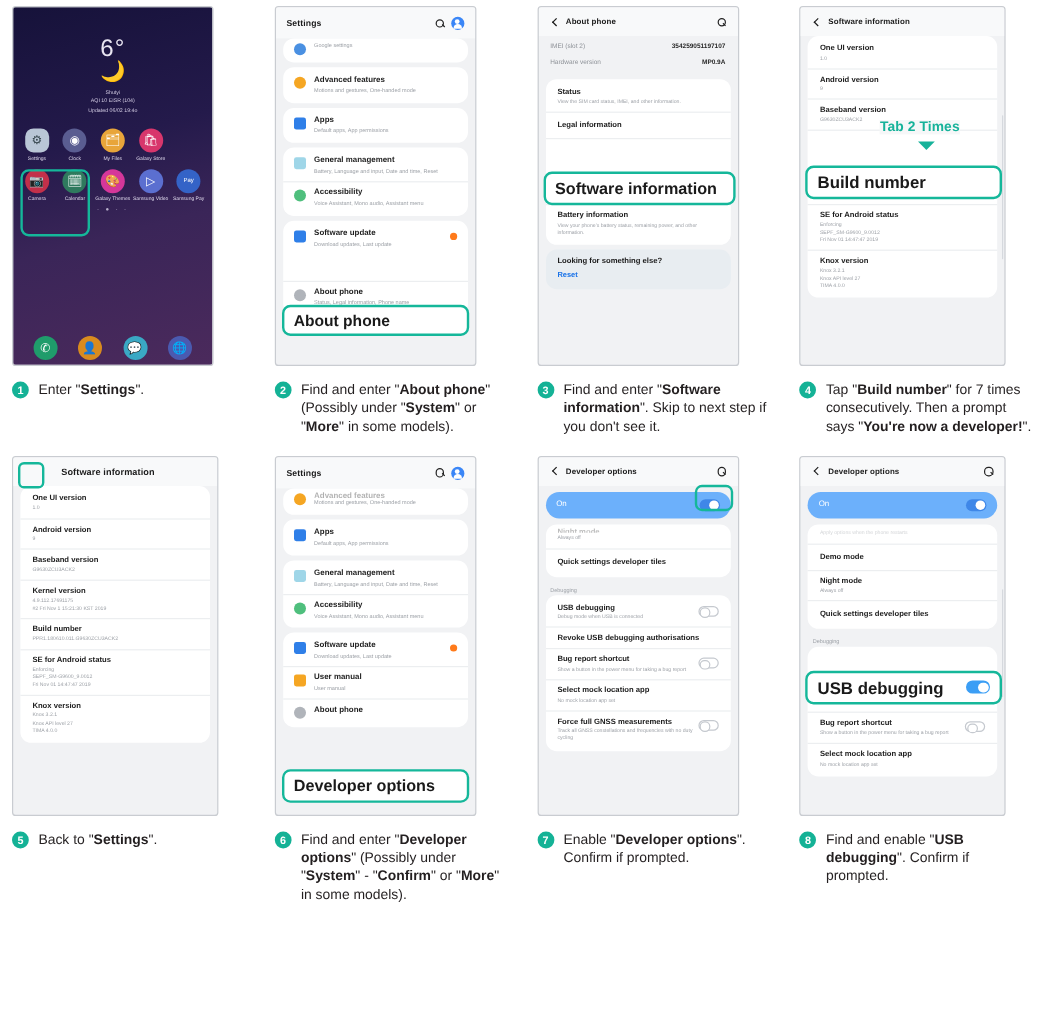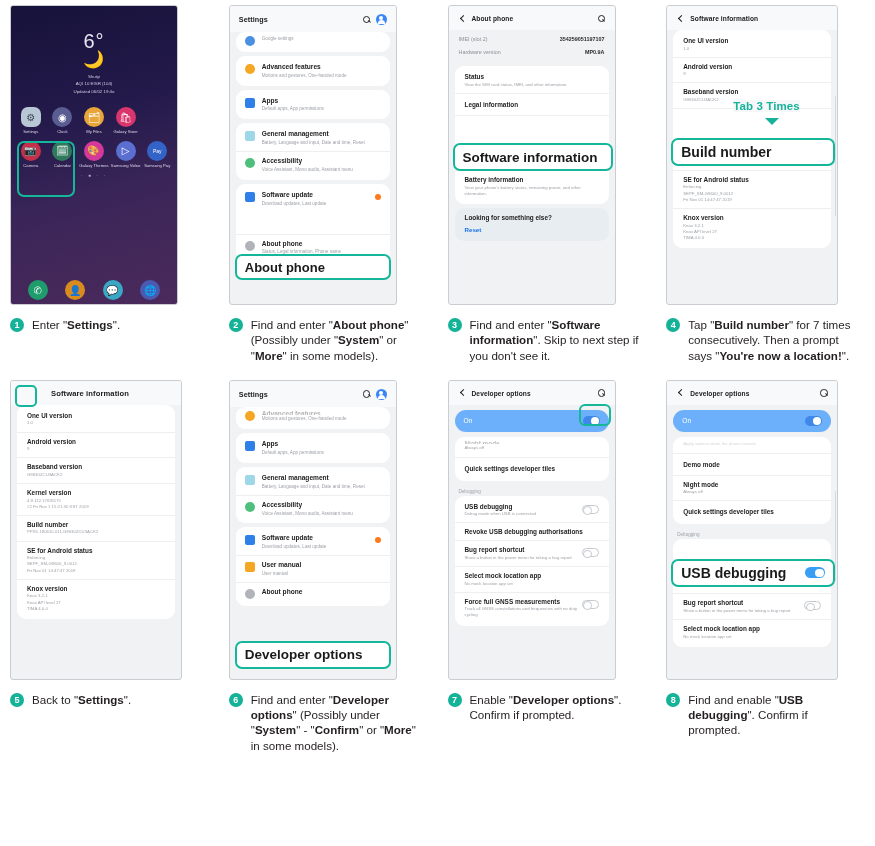--- a/index.html
+++ b/index.html
@@ -383,21 +383,21 @@
 Fri Nov 01 14:47:47 2019</div>
           </div>
           <div class="inf">
             <div class="t1">Knox version</div>
             <div class="t2" style="white-space:pre-line">Knox 3.2.1
 Knox API level 27
 TIMA 4.0.0</div>
           </div>
         </div>
         <div class="scrollbar"></div>
-        <div class="tab7" style="left:66px; top:94px;">Tab 3 Times</div>
+        <div class="tab7" style="left:66px; top:94px;">Tab 2 Times</div>
         <div class="arrow-dn" style="left:98px; top:112px;"></div>
         <div class="hl" style="left:4px; top:132px; width:164px; height:28px; font-size:14px;">
           <span>Build number</span>
         </div>
       </div>
     </div>
   </div>
 
   <div class="caps" style="margin-top:6px;">
     <div class="cap">
@@ -407,21 +407,21 @@
     <div class="cap">
       <div class="badge">2</div>
       <div class="cap-tx"><span>Find and enter "</span><b>About phone</b><span>" (Possibly under "</span><b>System</b><span>" or "</span><b>More</b><span>" in some models).</span></div>
     </div>
     <div class="cap">
       <div class="badge">3</div>
       <div class="cap-tx"><span>Find and enter "</span><b>Software information</b><span>". Skip to next step if you don't see it.</span></div>
     </div>
     <div class="cap">
       <div class="badge">4</div>
-      <div class="cap-tx"><span>Tap "</span><b>Build number</b><span>" for 7 times consecutively. Then a prompt says "</span><b>You're now a location!</b><span>".</span></div>
+      <div class="cap-tx"><span>Tap "</span><b>Build number</b><span>" for 7 times consecutively. Then a prompt says "</span><b>You're now a developer!</b><span>".</span></div>
     </div>
   </div>
 
   <div class="row" style="margin-top:12px;">
 
     <div class="cell">
       <div class="screen wide">
         <div class="sc-head small" style="padding-left:6px;">
           <span class="back-chev" style="opacity:0"></span>
           <span class="ttl" style="padding-left:20px;font-size:7.6px;">Software information</span>

